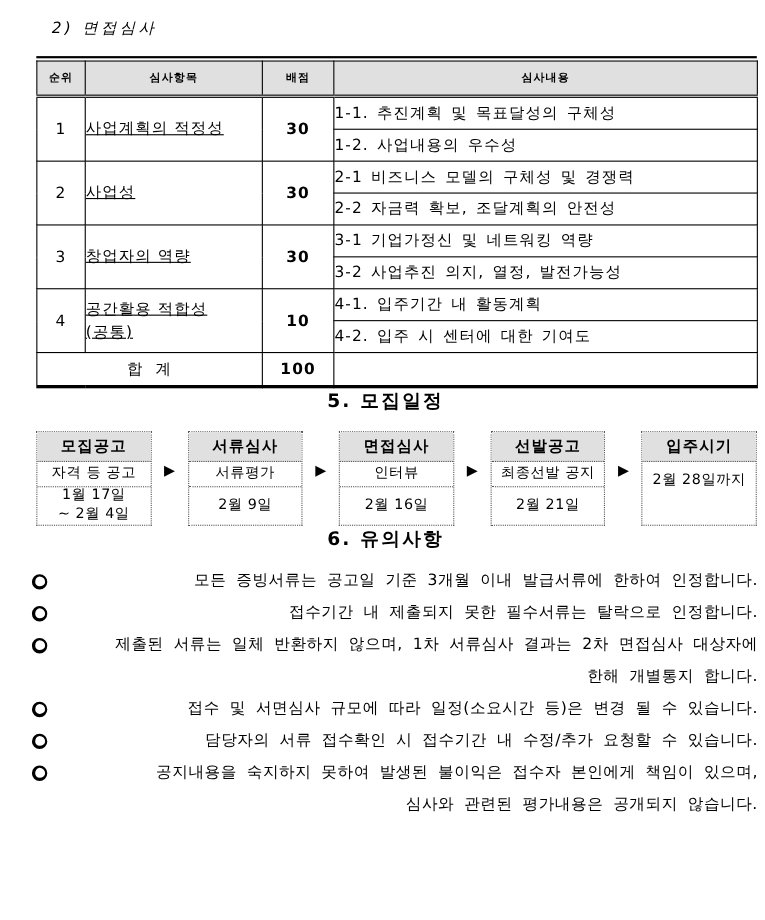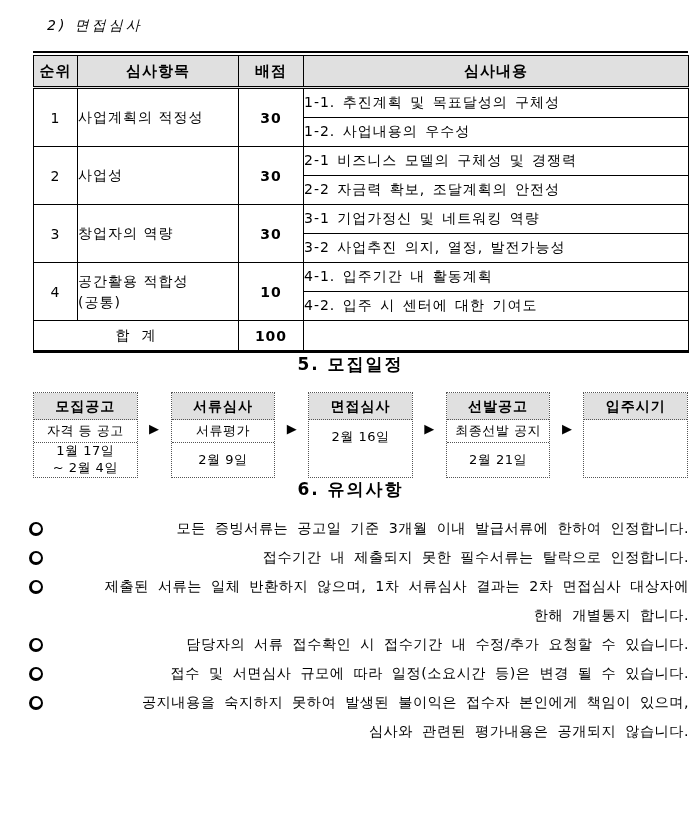--- a/index.html
+++ b/index.html
@@ -45,34 +45,35 @@
   }
   table.eval th, table.eval td {
     border: 1px solid #000;
     padding: 0;
     font-size: 14px;
     letter-spacing: 1px;
   }
   table.eval th {
     background: #e0e0e0;
     font-weight: bold;
-    font-size: 15px;
+    font-size: 10px;
     height: 30px;
     border-bottom: 3px double #000;
     letter-spacing: 1px;
   }
   td.rank {
     text-align: center;
     font-size: 14px;
   }
   td.item {
     text-align: left;
     padding-left: 12px;
     white-space: pre-line;
     line-height: 1.45;
+    text-decoration: underline;
   }
   td.points {
     text-align: center;
     font-weight: bold;
   }
   td.detail {
     height: 28px;
     text-align: left;
     padding-left: 9px;
     word-spacing: 2px;
@@ -262,31 +263,33 @@
       </div>
       <div class="arrow-cell">▶</div>
       <div class="step">
         <div class="step-title">서류심사</div>
         <div class="step-desc">서류평가</div>
         <div class="step-date">2월 9일</div>
       </div>
       <div class="arrow-cell">▶</div>
       <div class="step">
         <div class="step-title">면접심사</div>
+        <div class="step-desc">인터뷰</div>
         <div class="step-date">2월 16일</div>
       </div>
       <div class="arrow-cell">▶</div>
       <div class="step">
         <div class="step-title">선발공고</div>
         <div class="step-desc">최종선발 공지</div>
         <div class="step-date">2월 21일</div>
       </div>
       <div class="arrow-cell">▶</div>
       <div class="step">
         <div class="step-title">입주시기</div>
+        <div class="step-date">2월 28일까지</div>
       </div>
     </div>
 
     <h2 class="section notes-heading">6. 유의사항</h2>
 
     <div class="notes-list">
       <div class="note">
         <span class="icon-cell">
             <span class="ring"></span>
           </span>
@@ -302,27 +305,27 @@
         <span class="icon-cell">
             <span class="ring"></span>
           </span>
         <span class="txt">제출된 서류는 일체 반환하지 않으며, 1차 서류심사 결과는 2차 면접심사 대상자에
 한해 개별통지 합니다.</span>
       </div>
       <div class="note">
         <span class="icon-cell">
             <span class="ring"></span>
           </span>
+        <span class="txt">접수 및 서면심사 규모에 따라 일정(소요시간 등)은 변경 될 수 있습니다.</span>
+      </div>
+      <div class="note">
+        <span class="icon-cell">
+            <span class="ring"></span>
+          </span>
         <span class="txt">담당자의 서류 접수확인 시 접수기간 내 수정/추가 요청할 수 있습니다.</span>
-      </div>
-      <div class="note">
-        <span class="icon-cell">
-            <span class="ring"></span>
-          </span>
-        <span class="txt">접수 및 서면심사 규모에 따라 일정(소요시간 등)은 변경 될 수 있습니다.</span>
       </div>
       <div class="note">
         <span class="icon-cell">
             <span class="ring"></span>
           </span>
         <span class="txt">공지내용을 숙지하지 못하여 발생된 불이익은 접수자 본인에게 책임이 있으며,
 심사와 관련된 평가내용은 공개되지 않습니다.</span>
       </div>
     </div>
 

